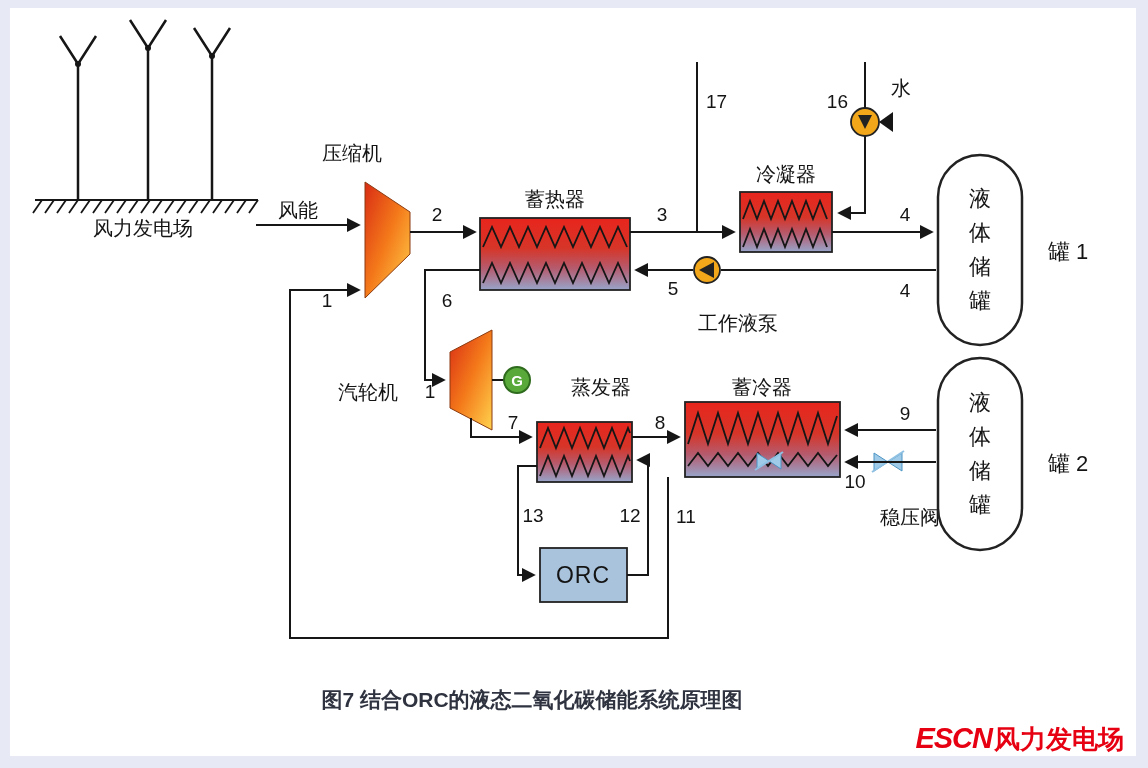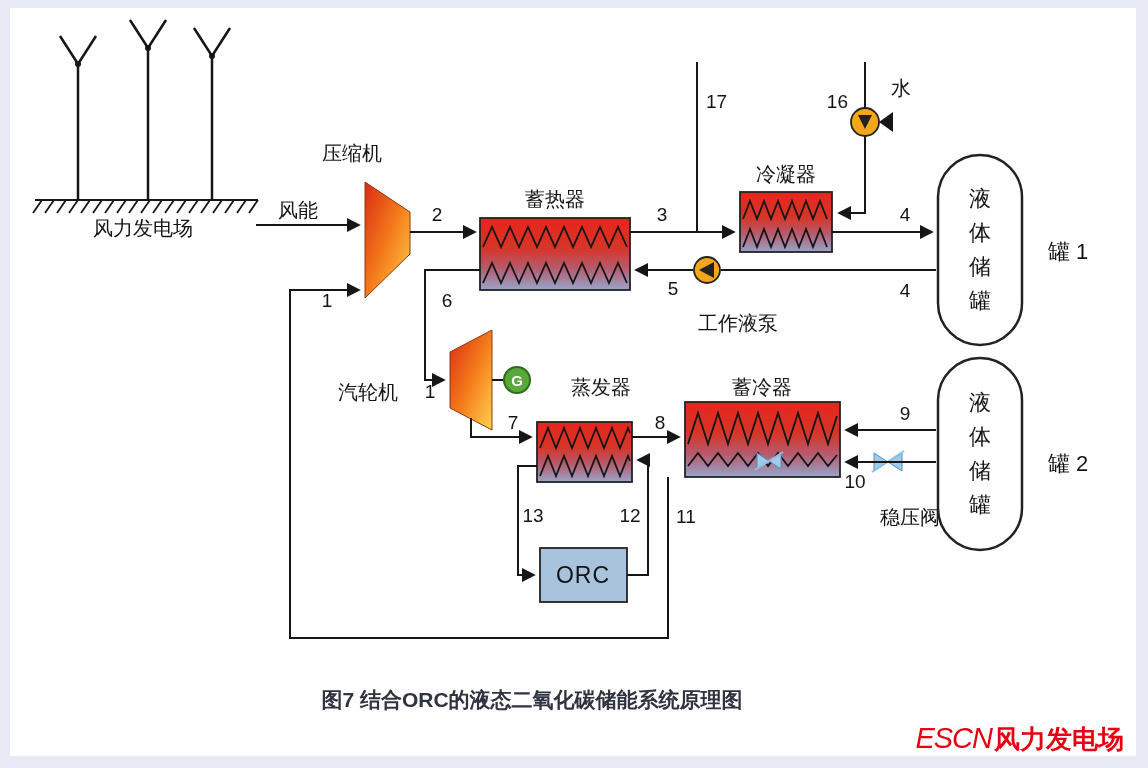--- a/index.html
+++ b/index.html
@@ -12,21 +12,21 @@
   .num{font-size:19px;}
   .tkc{font-size:22px;}
   .orc-t{font-size:23px;letter-spacing:1px;}
   .gen-t{font-size:15px;font-weight:bold;fill:#ffffff;}
   .pipe{fill:none;stroke:#161616;stroke-width:2;}
   .coil{fill:none;stroke:#161616;stroke-width:1.8;}
   .pole{stroke:#161616;stroke-width:2.5;}
   .caption{position:absolute;left:0;top:686px;width:1064px;text-align:center;
            font-size:21px;font-weight:bold;color:#2f3340;}
   .logo{position:absolute;right:24px;top:722px;color:#e60012;white-space:nowrap;}
-  .logo .escn{font-size:29px;font-weight:400;font-style:italic;letter-spacing:-1px;}
+  .logo .escn{font-size:29px;font-weight:700;font-style:italic;letter-spacing:-1px;}
   .logo .site{font-size:26px;font-weight:bold;margin-left:2px;}
 </style>
 </head>
 <body>
 
 <div class="page">
   <div class="panel"></div>
 
   <svg class="diagram" width="1148" height="668" viewBox="0 0 1148 668">
     <defs>

